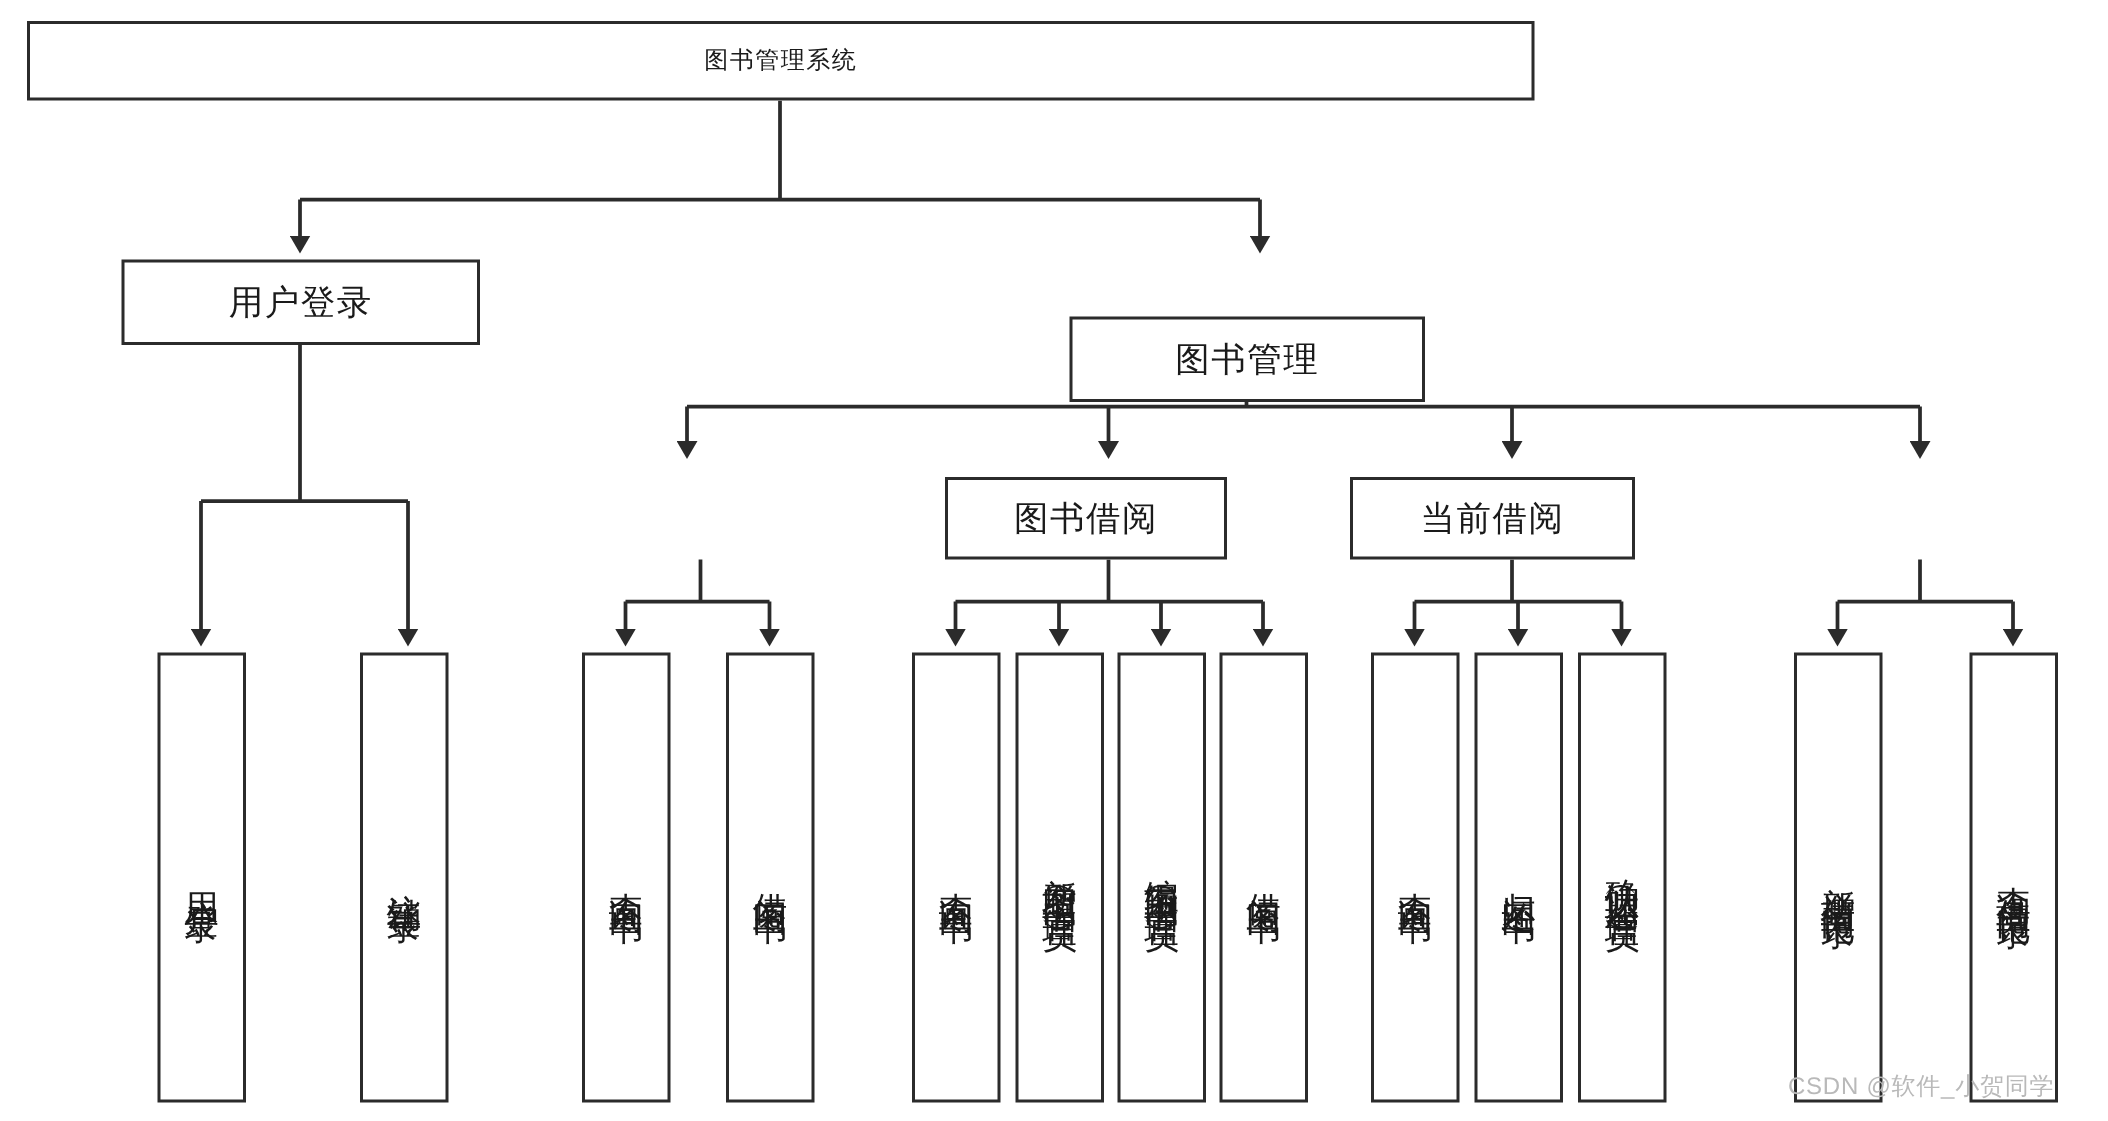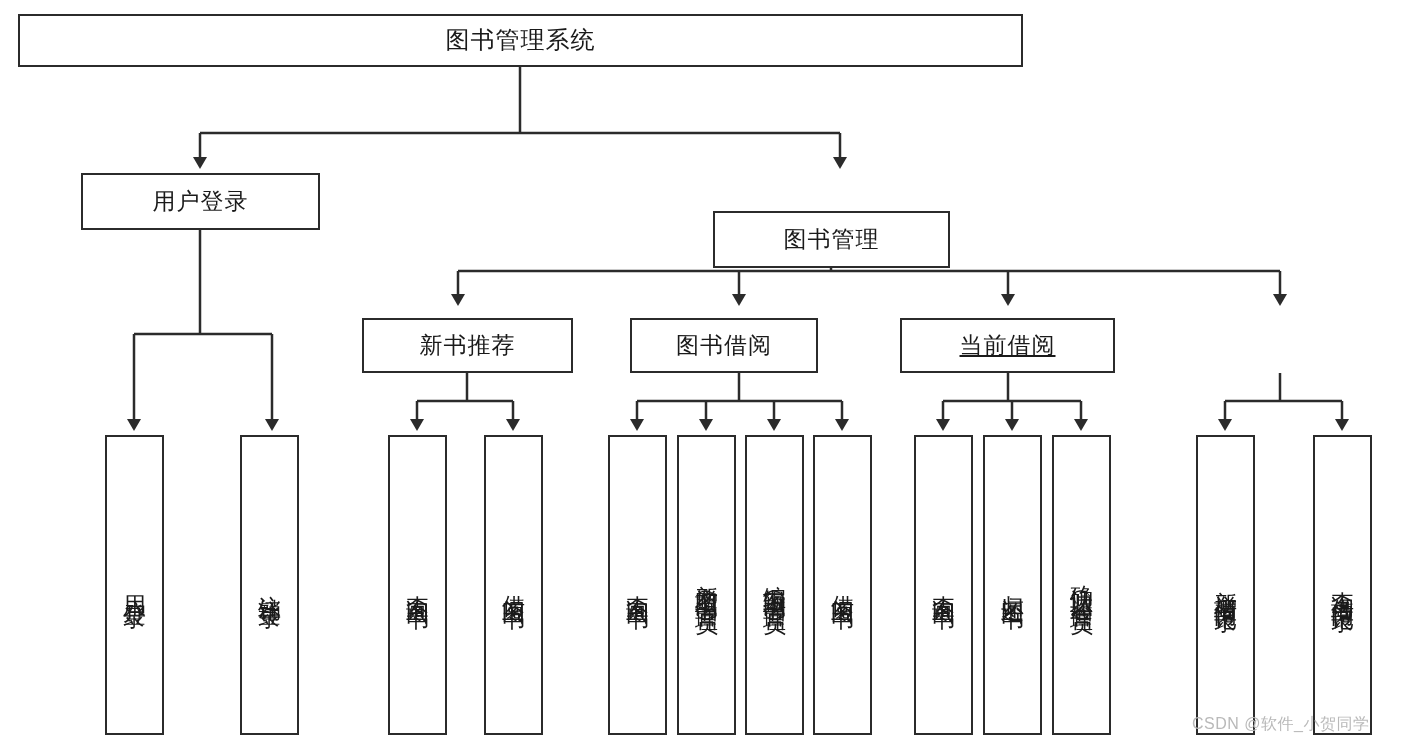--- a/index.html
+++ b/index.html
@@ -44,21 +44,21 @@
     writing-mode: vertical-rl;
     text-orientation: upright;
     font-size: 23px;
     letter-spacing: 4px;
     line-height: 1.25;
     padding: 6px 0;
     align-items: center;
     justify-content: center;
     white-space: nowrap;
   }
-  .node.root  { font-size: 24px; }
+  .node.root  { font-size: 16px; }
   .watermark {
     position: absolute;
     color: #b9b9b9;
     font-size: 16px;
     letter-spacing: 0.5px;
     white-space: nowrap;
     user-select: none;
   }
 </style>
 </head>
@@ -114,23 +114,22 @@
       <path d="M 1225 401 L 1225 420" marker-end="url(#arrow)"></path>
       <path d="M 1342 401 L 1342 420" marker-end="url(#arrow)"></path>
     </g>
   </svg>
 
   <div class="node horiz root" style="left: 18px; top: 14px; width: 1005px; height: 53px;">图书管理系统</div>
 
   <div class="node horiz" style="left: 81px; top: 173px; width: 239px; height: 57px;">用户登录</div>
   <div class="node horiz" style="left: 713px; top: 173px; width: 237px; height: 57px; margin-top: 38px;">图书管理</div>
 
-  <div class="node horiz" style="left: 362px; top: 318px; width: 211px; height: 55px;">新书推荐</div>
   <div class="node horiz" style="left: 630px; top: 318px; width: 188px; height: 55px;">图书借阅</div>
-  <div class="node horiz" style="left: 900px; top: 318px; width: 215px; height: 55px; text-decoration: underline;">当前借阅</div>
+  <div class="node horiz" style="left: 900px; top: 318px; width: 190px; height: 55px;">当前借阅</div>
 
   <div class="node vert" style="left: 105px; top: 435px; width: 59px; height: 300px;">用户登录</div>
   <div class="node vert" style="left: 240px; top: 435px; width: 59px; height: 300px;">注销登录</div>
   <div class="node vert" style="left: 388px; top: 435px; width: 59px; height: 300px;">查询图书</div>
   <div class="node vert" style="left: 484px; top: 435px; width: 59px; height: 300px;">借阅图书</div>
   <div class="node vert" style="left: 608px; top: 435px; width: 59px; height: 300px;">查询图书</div>
   <div class="node vert" style="left: 677px; top: 435px; width: 59px; height: 300px;">新增图书（管理员）</div>
   <div class="node vert" style="left: 745px; top: 435px; width: 59px; height: 300px;">编辑图书（管理员）</div>
   <div class="node vert" style="left: 813px; top: 435px; width: 59px; height: 300px;">借阅图书</div>
   <div class="node vert" style="left: 914px; top: 435px; width: 59px; height: 300px;">查询图书</div>

